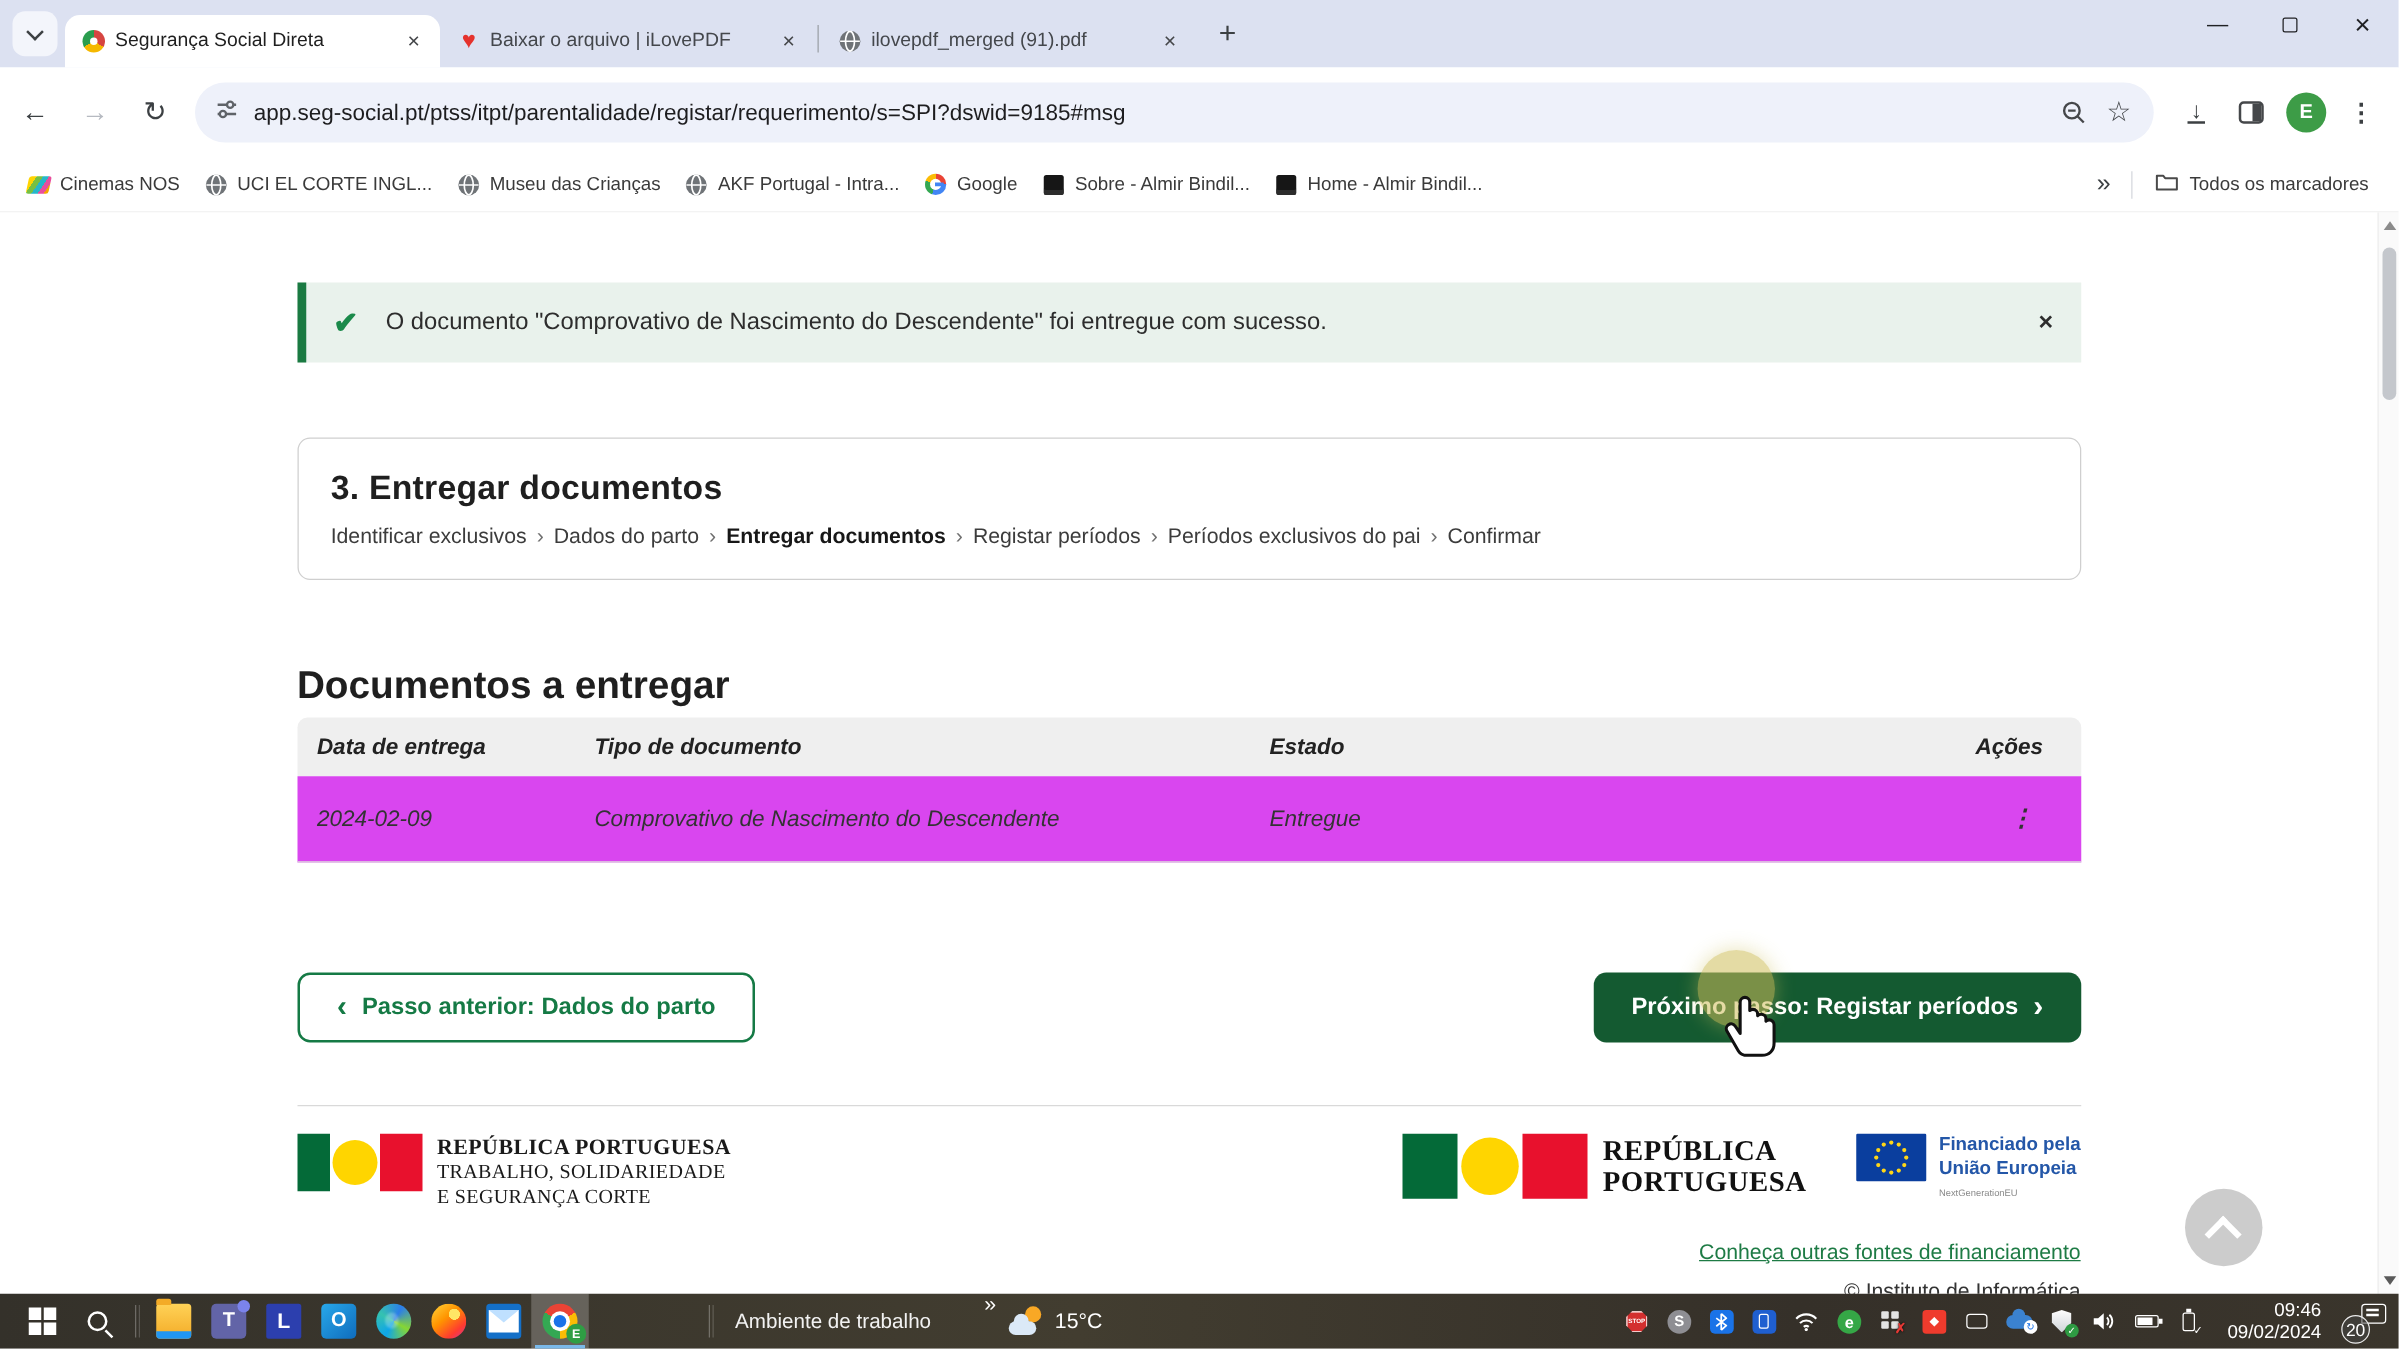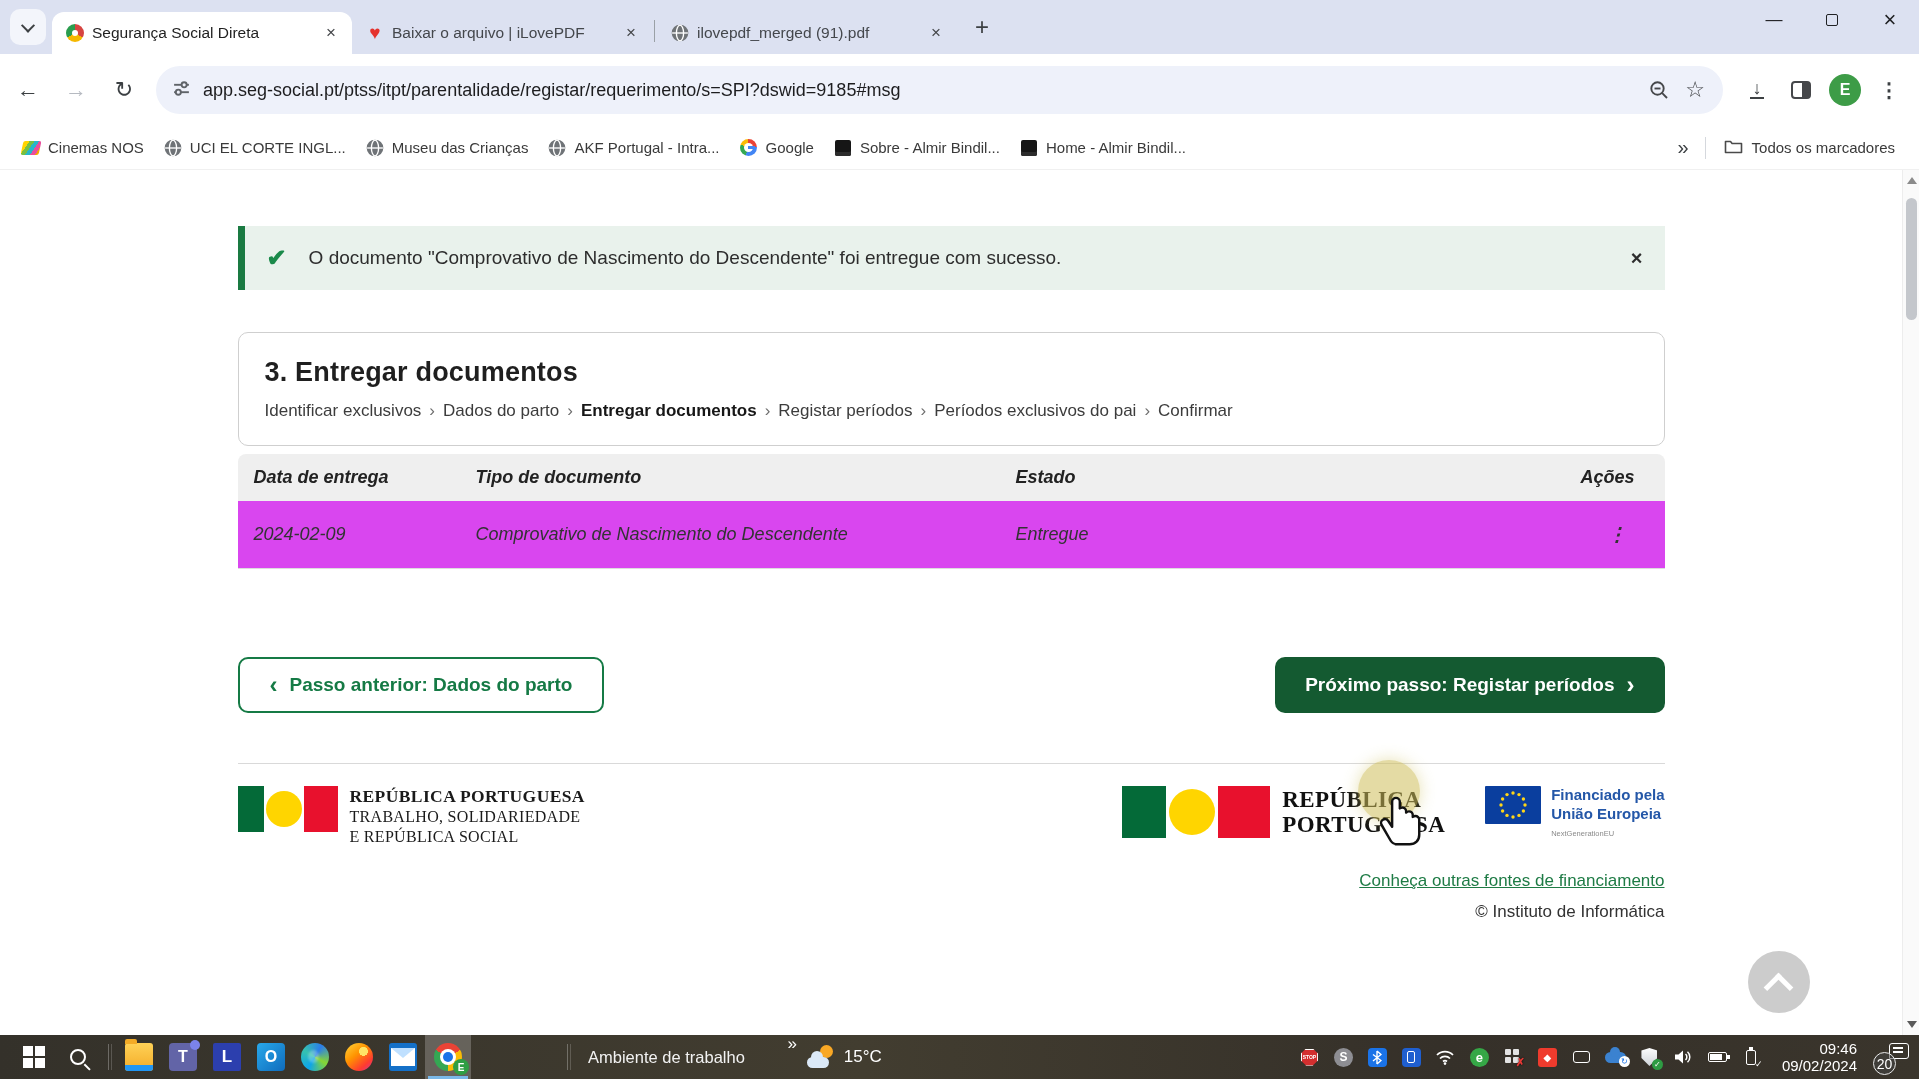--- a/index.html
+++ b/index.html
@@ -58,21 +58,21 @@
 
   
   .page { position:absolute; top:170px; bottom:44px; left:0; right:17px; background:#fff; overflow:hidden; }
   .container { width:1427px; margin:0 auto; }
 
   .alert { margin-top:56px; height:64px; background:#e9f2ec; border-left:7px solid #1a7a42; display:flex; align-items:center; padding:0 22px; }
   .alert-check { color:#1a8a4a; font-size:24px; font-weight:bold; margin-right:22px; }
   .alert-text { font-size:19px; color:#2d2d2d; }
   .alert-close { margin-left:auto; font-size:20px; color:#2d2d2d; cursor:pointer; font-weight:bold; }
 
-  .stepcard { margin-top:42px; border:1px solid #cfcfcf; border-radius:10px; padding:24px 26px 24px 26px; background:#fff; }
+  .stepcard { margin-top:60px; border:1px solid #cfcfcf; border-radius:10px; padding:24px 26px 24px 26px; background:#fff; }
   .step-title { font-size:27px; font-weight:bold; color:#1f1f1f; letter-spacing:0.2px; }
   .breadcrumb { margin-top:13px; font-size:17px; color:#3c3c3c; display:flex; flex-wrap:wrap; gap:6px 8px; align-items:center; }
   .crumb { cursor:pointer; }
   .crumb.active { font-weight:bold; color:#171717; }
   .crumb-sep { color:#6f6f6f; }
 
   .section-title { margin-top:66px; font-size:31px; font-weight:bold; color:#1f1f1f; }
 
   table.docs { margin-top:8px; width:100%; border-collapse:collapse;font-style:italic; }
   table.docs thead th { background:#efefef; text-align:left; font-size:18px; font-weight:bold; color:#222; padding:13px 16px; }
@@ -381,20 +381,21 @@
           <span class="crumb active">Entregar documentos</span>
           <span class="crumb-sep">›</span>
           <span class="crumb">Registar períodos</span>
           <span class="crumb-sep">›</span>
           <span class="crumb">Períodos exclusivos do pai</span>
           <span class="crumb-sep">›</span>
           <span class="crumb">Confirmar</span>
         </div>
       </div>
 
+      <div class="section-title">Documentos a entregar</div>
 
       <table class="docs">
         <thead>
           <tr>
             <th>Data de entrega</th>
             <th class="th-tipo">Tipo de documento</th>
             <th class="th-estado">Estado</th>
             <th>Ações</th>
           </tr>
         </thead>
@@ -423,21 +424,21 @@
         <div class="flogos">
           <div class="govlogo">
             <div class="flag">
                 <span class="g"></span>
                 <span class="y"></span>
                 <span class="r"></span>
               </div>
             <div class="govtext">
               <div class="l1">REPÚBLICA PORTUGUESA</div>
               <div class="l2">TRABALHO, SOLIDARIEDADE</div>
-              <div class="l2">E REPÚBLICA SOCIAL</div>
+              <div class="l2">E SEGURANÇA CORTE</div>
             </div>
           </div>
           <div class="flogos-right">
             <div class="rplogo">
               <div class="flag">
                   <span class="g"></span>
                   <span class="y"></span>
                   <span class="r"></span>
                 </div>
               <div class="rp-text">

